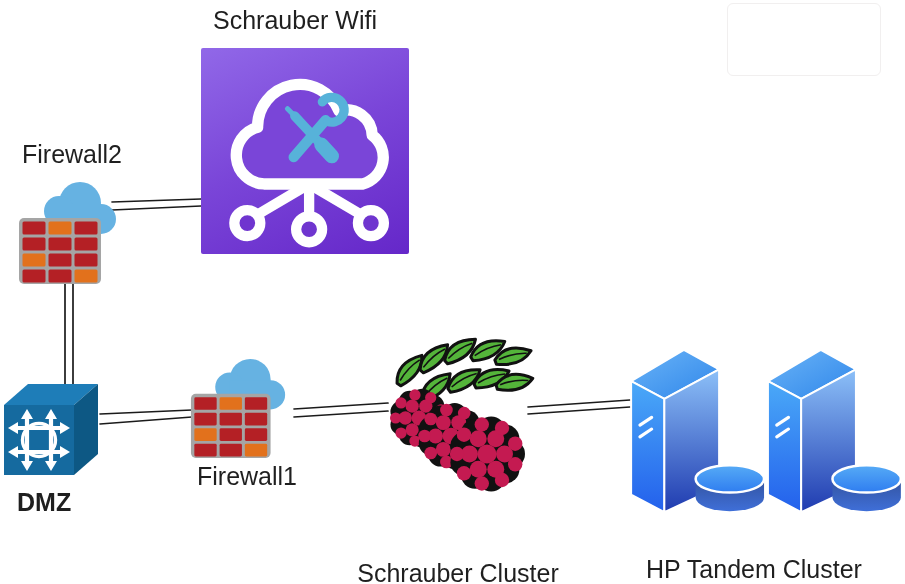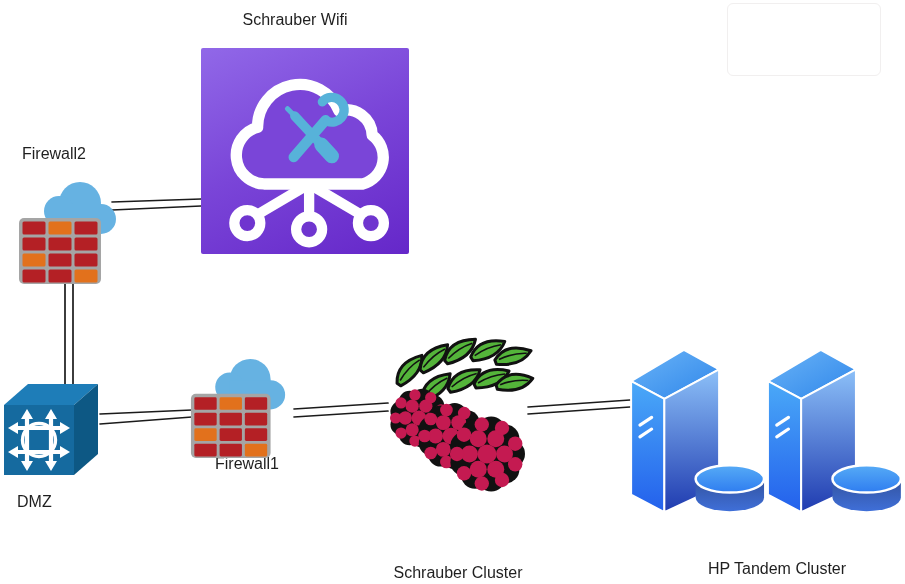--- a/index.html
+++ b/index.html
@@ -1,21 +1,21 @@
 <!DOCTYPE html>
 <html><head>
 <meta charset="utf-8">
 <style>
   html,body{margin:0;padding:0;background:#fff;}
   #canvas{
     position:relative;width:905px;height:584px;background:#ffffff;overflow:hidden;
     font-family:"Liberation Sans", sans-serif;color:#1f1f1f;
   }
   .abs{position:absolute;}
-  .lbl{position:absolute;font-size:16px;line-height:24px;color:#1f1f1f;white-space:pre;}
+  .lbl{position:absolute;font-size:25px;line-height:24px;color:#1f1f1f;white-space:pre;}
   .lbl.center{text-align:center;}
   #edges{position:absolute;left:0;top:0;z-index:1;}
   .node{z-index:2;}
   #iot-box{
     left:201px;top:48px;width:208px;height:206px;border-radius:2px;
     background:linear-gradient(155deg,#9168e8 0%,#7a45d8 48%,#6527c9 100%);
   }
   #iot-box svg{display:block;width:100%;height:100%;}
   #ghost-panel{
     left:727px;top:3px;width:152px;height:71px;
@@ -200,28 +200,28 @@
           <polygon points="50,30 44,40 56,40"></polygon>
         <polygon points="26,92 20,82 32,82"></polygon>
           <polygon points="50,92 44,82 56,82"></polygon>
         <polygon points="7,49 17,43 17,55"></polygon>
           <polygon points="7,73 17,67 17,79"></polygon>
         <polygon points="69,49 59,43 59,55"></polygon>
           <polygon points="69,73 59,67 59,79"></polygon>
       </g>
     </svg>
   </div>
-  <div class="lbl abs" style="left:17px;top:490px;">DMZ</div>
+  <div class="lbl abs" style="left:17px;top:490px;font-weight:bold;">DMZ</div>
 
   <div class="abs node" style="left:189px;top:351px;">
     <svg width="101" height="109" viewBox="0 0 104 112">
       <use href="#fw-icon"></use>
     </svg>
   </div>
-  <div class="lbl center abs" style="left:192px;top:452px;width:110px;">Firewall1</div>
+  <div class="lbl center abs" style="left:192px;top:464px;width:110px;">Firewall1</div>
 
   <div class="abs node" style="left:381px;top:332px;">
     <svg width="152" height="172" viewBox="0 0 152 172">
       <use href="#rpi-leaf" transform="translate(10,42) rotate(-28)"></use>
       <use href="#rpi-leaf" transform="translate(34,28) rotate(-22)"></use>
       <use href="#rpi-leaf" transform="translate(60,18) rotate(-14)"></use>
       <use href="#rpi-leaf" transform="translate(88,14) rotate(-4)"></use>
       <use href="#rpi-leaf" transform="translate(114,17) rotate(6)"></use>
       <use href="#rpi-leaf" transform="translate(36,56) rotate(-20)"></use>
       <use href="#rpi-leaf" transform="translate(64,46) rotate(-10)"></use>
@@ -236,15 +236,15 @@
     <div>Schrauber Cluster</div>
     
   </div>
 
   <div class="abs node" style="left:627px;top:346px;">
     <svg width="278" height="172" viewBox="0 0 284 176">
       <use href="#server-tower" transform="translate(2,2)"></use>
       <use href="#server-tower" transform="translate(142,2)"></use>
     </svg>
   </div>
-  <div class="lbl center abs" style="left:667px;top:557px;width:220px;">HP Tandem Cluster</div>
+  <div class="lbl center abs" style="left:644px;top:557px;width:220px;">HP Tandem Cluster</div>
 
 </div>
 
 </body></html>

